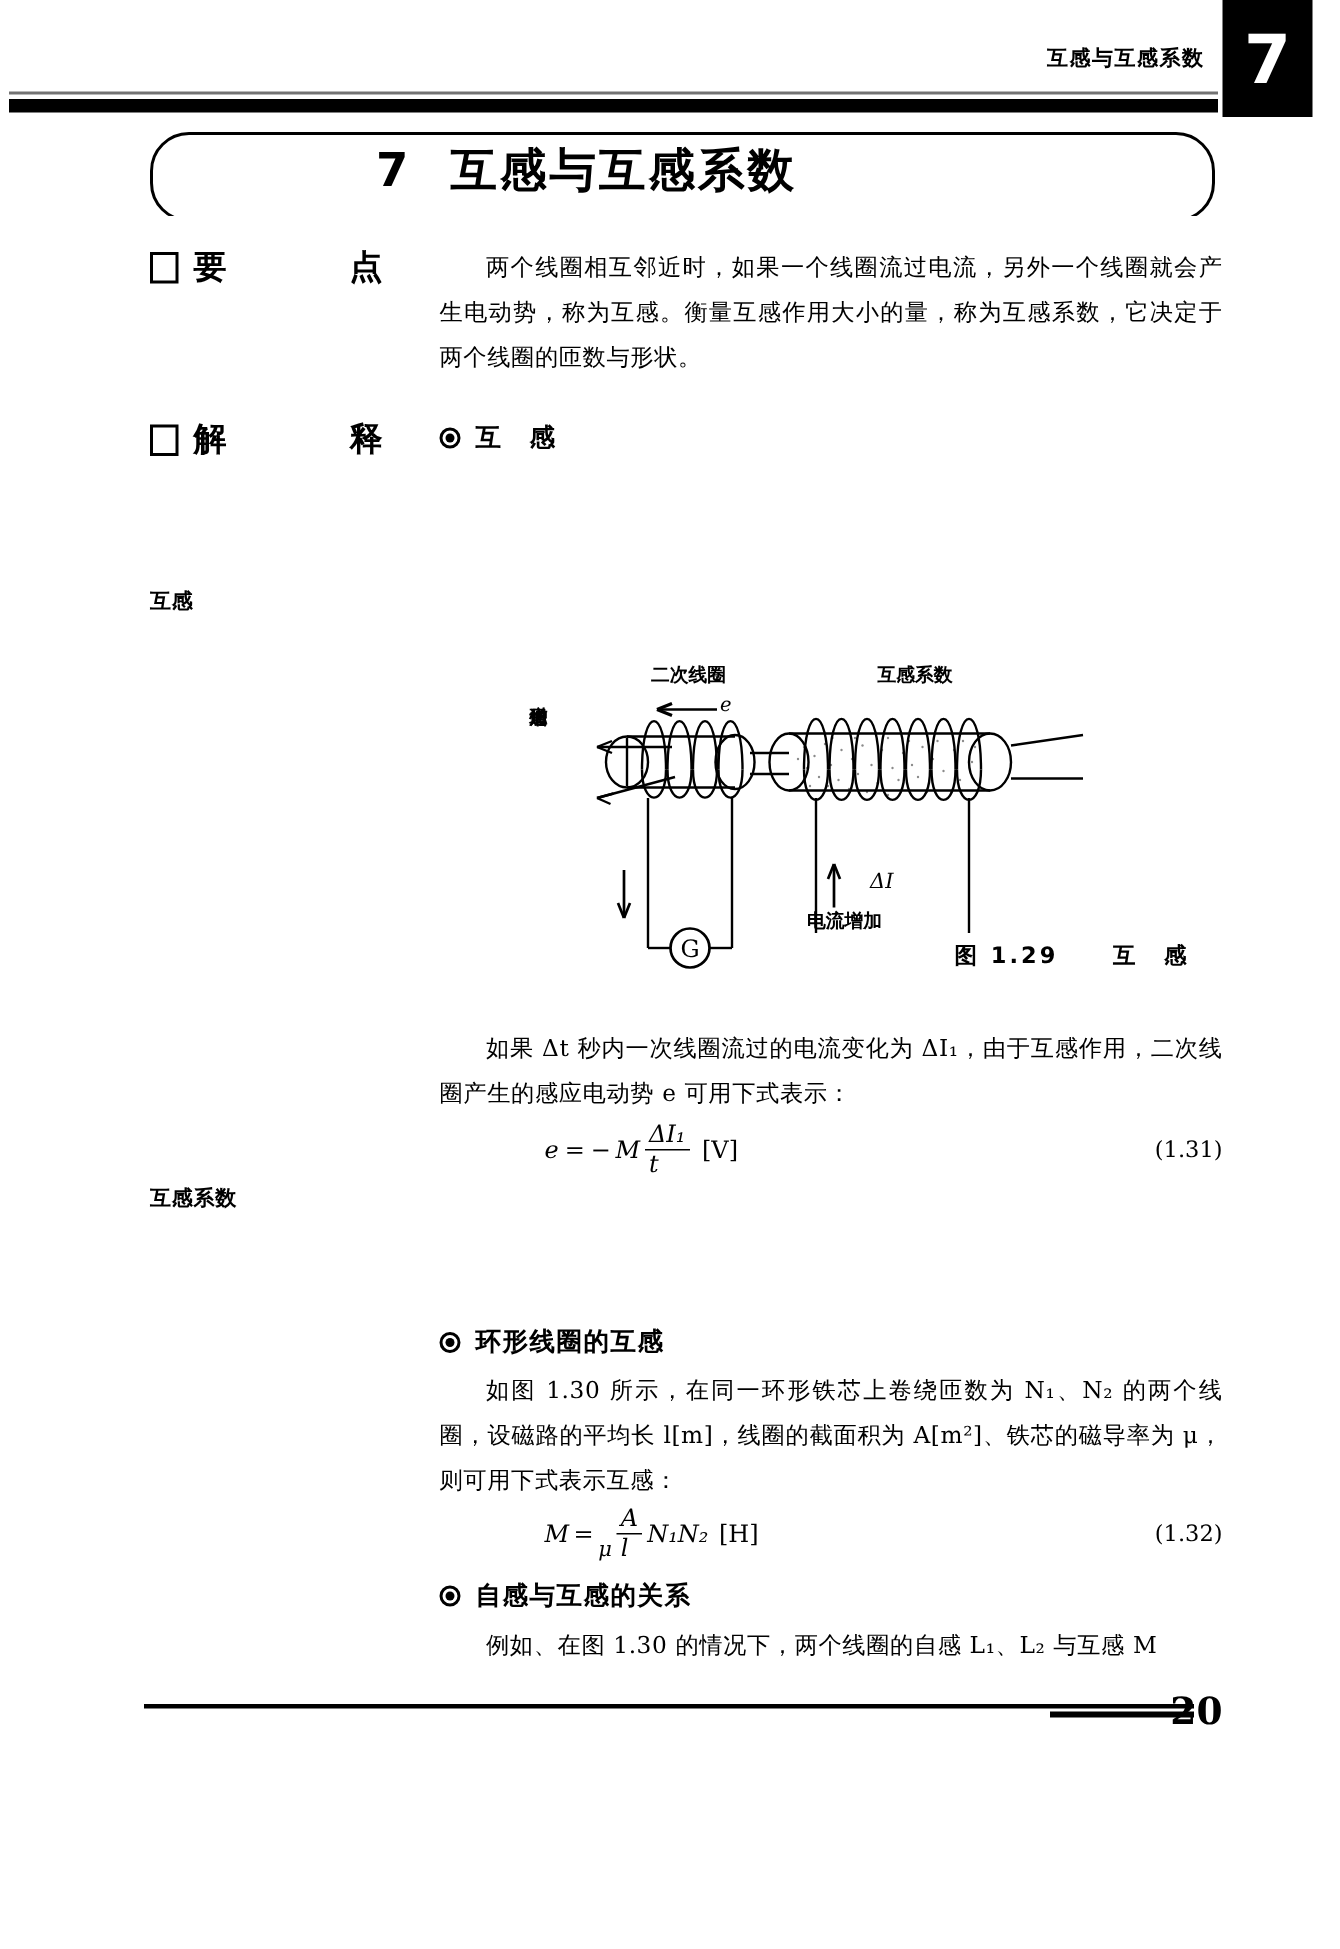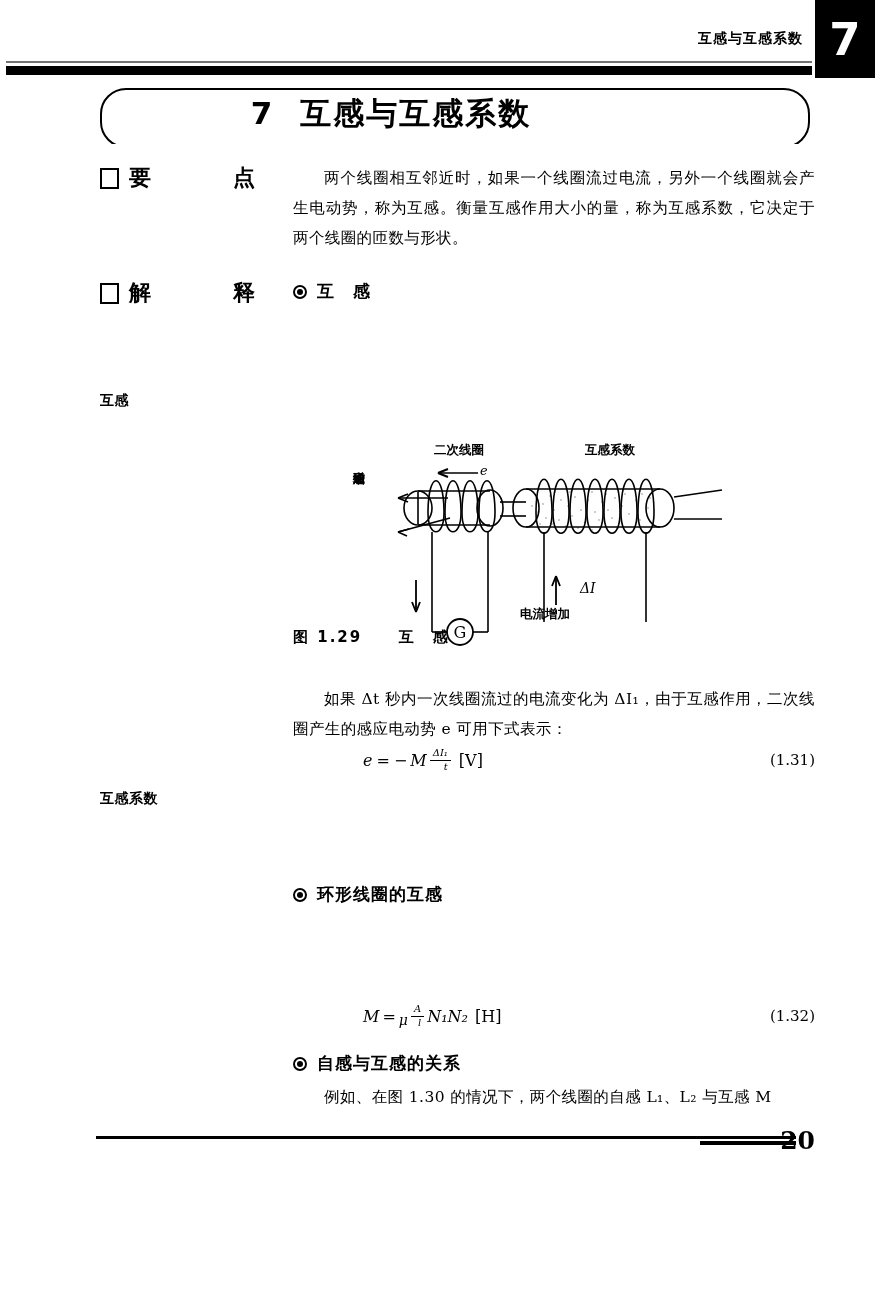--- a/index.html
+++ b/index.html
@@ -203,25 +203,25 @@
     white-space: nowrap;
   }
   .formula-num {
     margin-left: auto;
     font-size: 15px;
   }
   .it { font-style: italic; }
   .frac {
     display: inline-flex;
     flex-direction: column;
-    align-items: flex-end;
+    align-items: flex-start;
     vertical-align: middle;
     margin: 0 3px;
     line-height: 1.05;
-    font-size: 10px;
+    font-size: 16px;
   }
   .frac .top { padding: 0 3px; }
   .frac .bar {
     width: 100%;
     height: 1.3px;
     background: #000;
     margin: 1px 0;
   }
   .frac .bot { padding: 0 3px; }
 
@@ -231,21 +231,21 @@
     left: 340px;
     top: 440px;
     width: 420px;
     height: 230px;
   }
   .fig-caption {
     position: absolute;
     left: 293px;
     top: 628px;
     width: 500px;
-    text-align: left;
+    text-align: right;
     font-family: "DejaVu Sans", "Liberation Sans", sans-serif;
     font-size: 15px;
     font-weight: bold;
     letter-spacing: 2px;
   }
   .vert-label {
     position: absolute;
     left: 12px;
     top: 22px;
     writing-mode: vertical-rl;
@@ -344,21 +344,21 @@
   <div class="margin-note" style="top:392px;text-align:right;">互感</div>
 
   <div class="figure">
 
     <div class="vert-label">磁通增加</div>
 
     <div class="fig-text" style="left:94px; top:2px;">二次线圈</div>
     <div class="fig-text" style="left:245px; top:2px;">互感系数</div>
     <div class="fig-text-serif" style="left:140px; top:23px;">e</div>
     <div class="fig-text-serif" style="left:218px; top:140px; font-size:14px;margin-left:22px;">ΔI</div>
-    <div class="fig-text" style="left:180px; top:166px;">电流增加</div>
+    <div class="fig-text" style="left:198px; top:166px;">电流增加</div>
 
     <svg width="420" height="230" viewBox="0 0 420 230">
       <g fill="none" stroke="#000" stroke-width="1.6">
 
         <path d="M58,58 L108,58"></path>
         <path d="M58,58 L68,54 M58,58 L68,62"></path>
         <path d="M58,92 L110,78"></path>
         <path d="M58,92 L69,89 M58,92 L67,96"></path>
 
         <path d="M98,33 L138,33"></path>
@@ -505,20 +505,23 @@
     </span>
     <span class="formula-num">(1.31)</span>
   </div>
 
   <div class="margin-note" style="top:790px;">互感系数</div>
 
   <div class="sub-head" style="top:883px;text-align:right;">
     <span class="bullet-ring"></span>
     <span>环形线圈的互感</span>
   </div>
+  <div class="body-col" style="top:912px;">
+    <p class="indent">如图 1.30 所示，在同一环形铁芯上卷绕匝数为 N₁、N₂ 的两个线圈，设磁路的平均长 l[m]，线圈的截面积为 A[m²]、铁芯的磁导率为 μ，则可用下式表示互感：</p>
+  </div>
 
   <div class="formula-row" style="top:1004px;">
     <span class="formula-body">
       <span class="it">M</span>
       <span style="margin:0 3px">=</span>
       <span class="it" style="align-self:flex-end; font-size:14px">μ</span>
       <span class="frac">
         <span class="top it">A</span>
         <span class="bar"></span>
         <span class="bot it">l</span>

